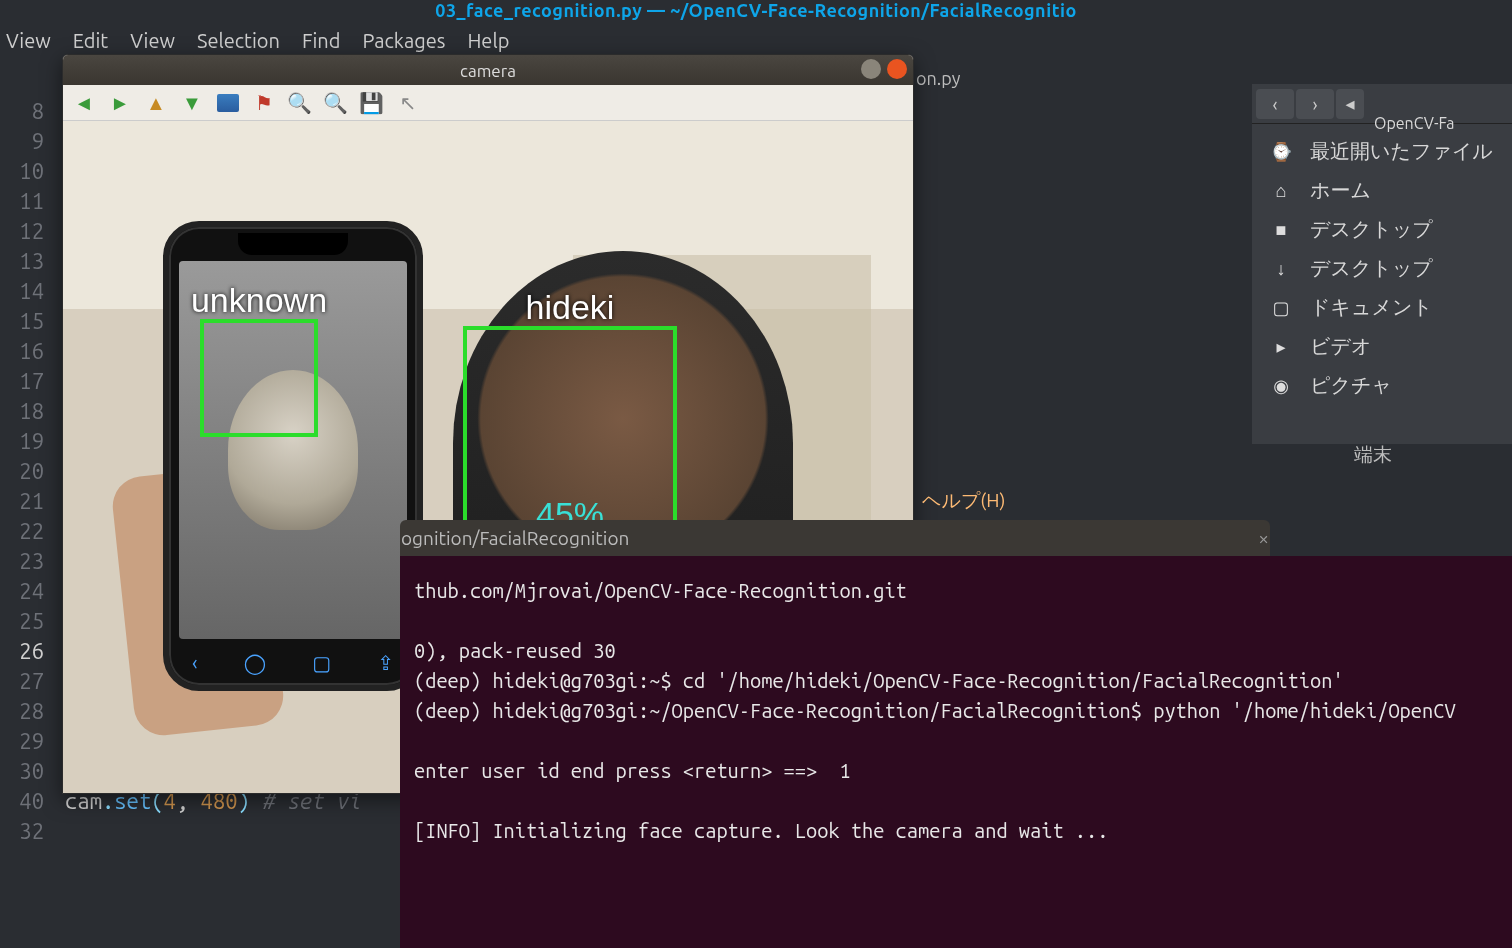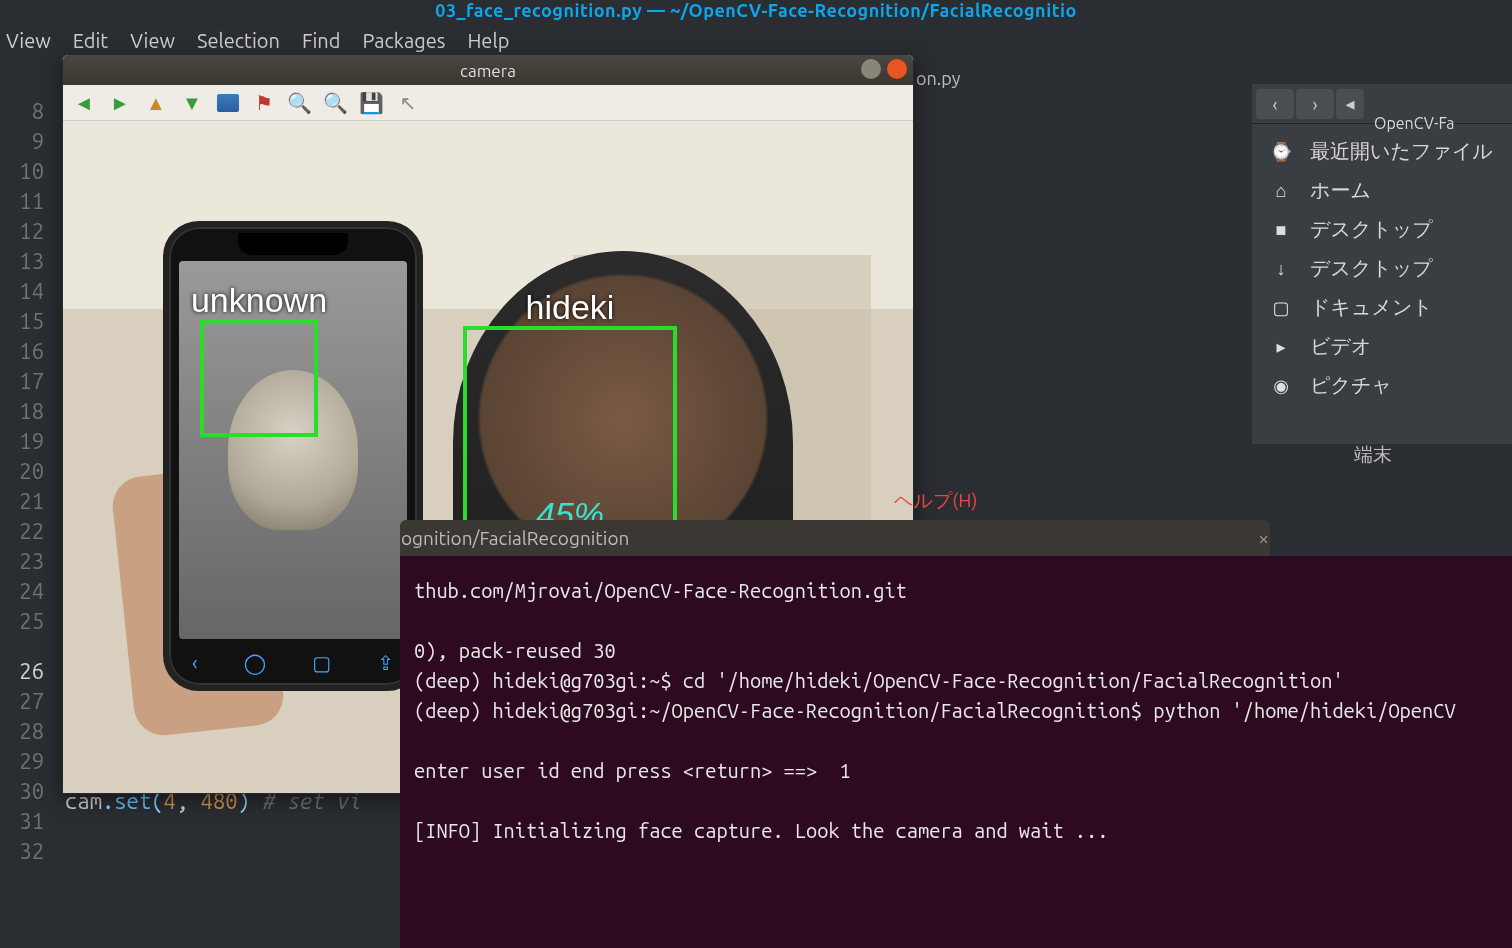--- a/index.html
+++ b/index.html
@@ -44,21 +44,21 @@
     position: absolute;
     left: 0;
     top: 96px;
     width: 44px;
     text-align: right;
     color: #6e7178;
     font-family: "Ubuntu Mono", monospace;
     font-size: 22px;
     line-height: 30px;
   }
-  .gutter .cur { color: #d0d0d0; margin-top: 20px; }
+  .gutter .cur { color: #d0d0d0; }
 
   
   .code {
     position: absolute;
     left: 65px;
     top: 96px;
     font-family: "Ubuntu Mono", monospace;
     font-size: 22px;
     line-height: 30px;
     white-space: pre;
@@ -175,21 +175,20 @@
     font-family: sans-serif;
     text-shadow: 0 0 4px #000;
     white-space: nowrap;
   }
   .facebox .conf {
     position:absolute;
     bottom:4px; left:50%; transform:translateX(-50%);
     color:#39e0d6;
     font-size:34px;
     font-family: sans-serif;
-    font-style: italic;
   }
 
   
   .fm {
     position:absolute;
     right:0; top:84px;
     width: 260px;
     height: 360px;
     background:#3a3d42;
     color:#d8d8d8;
@@ -211,22 +210,22 @@
   .fm-path { margin-left:8px; font-size:16px;margin-top:38px; }
   .fm-list { padding:8px 0; }
   .fm-item { display:flex; align-items:center; gap:18px; padding:6px 18px; }
   .fm-item .ico { width:22px; text-align:center; font-size:18px; color:#ddd; }
 
   
   .termlabel {
     position:absolute; right:120px; top:442px; color:#bdbdbd; font-size:19px;
   }
   .termmenu {
-    position:absolute; left:888px; top:488px; right:0; height:30px;
-    color:#ef4444; font-size:19px; padding-left:6px;
+    position:absolute; left:916px; top:488px; right:0; height:30px;
+    color:#fdba74; font-size:19px; padding-left:6px;
   }
   .termtab {
     position:absolute; left:400px; top:520px;
     width:870px; height:36px;
     background:#3b3834;
     border-radius:6px 6px 0 0;
     color:#bbb; font-size:19px;
     display:flex;align-items:center;padding:0 1px;
     justify-content:space-between;
   }
@@ -282,21 +281,21 @@
     <div>21</div>
     <div>22</div>
     <div>23</div>
     <div>24</div>
     <div>25</div>
     <div class="cur">26</div>
     <div>27</div>
     <div>28</div>
     <div>29</div>
     <div>30</div>
-    <div>31</div>
+    <div>40</div>
     <div>32</div>
   </div>
 
 <div class="code" id="code"><div style="height:630px"></div><div><span class="id">cam </span><span class="pu">=</span><span class="id"> cv2</span><span class="pu">.</span><span class="fn">VideoCapture</span><span class="pu">(</span><span class="num">0</span></div><div><span class="id">cam</span><span class="pu">.</span><span class="fn">set</span><span class="pu">(</span><span class="num">3</span><span class="id">, </span><span class="num">640</span><span class="pu">) </span><span class="cm"># set vi</span></div><div><span class="id">cam</span><span class="pu">.</span><span class="fn">set</span><span class="pu">(</span><span class="num">4</span><span class="id">, </span><span class="num">480</span><span class="pu">) </span><span class="cm"># set vi</span></div></div>
 
 <div class="camwin">
   <div class="titlebar">
     <span>camera</span>
     <div class="winbtns">
       <div class="winbtn min"></div>

